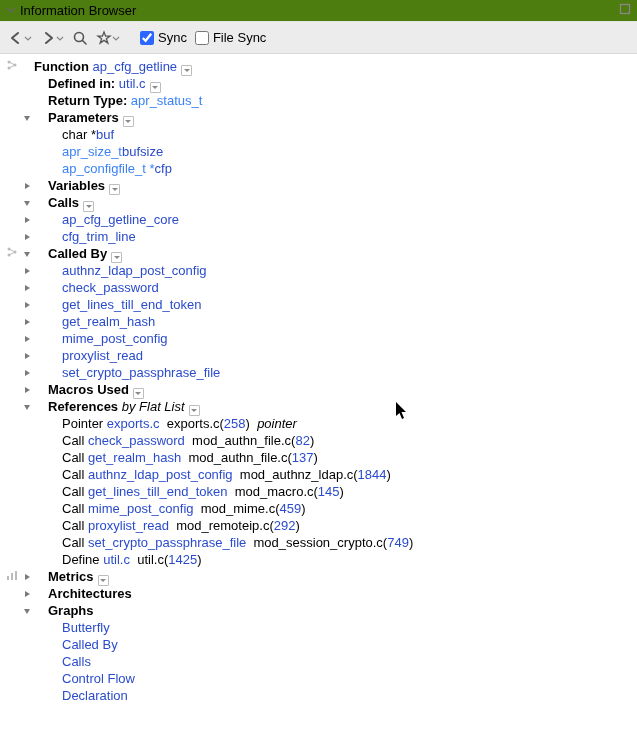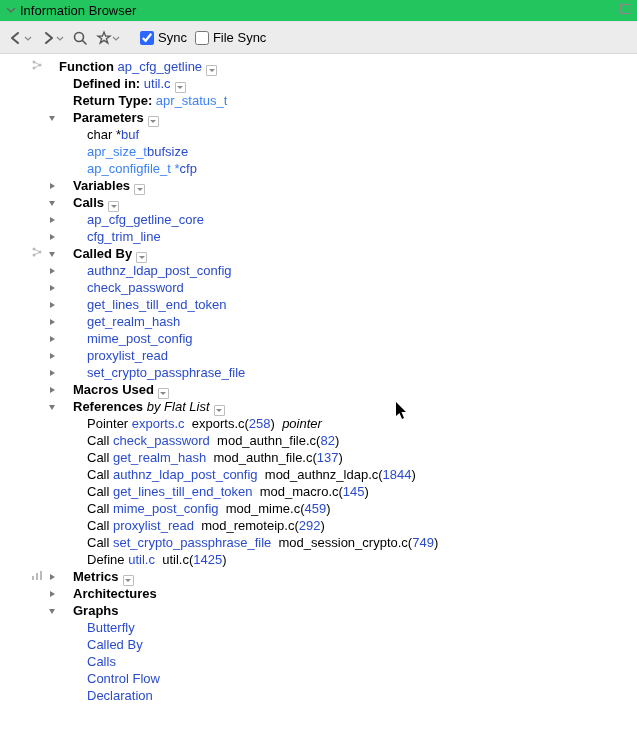--- a/index.html
+++ b/index.html
@@ -12,21 +12,21 @@
     width: 637px;
     height: 736px;
     overflow: hidden;
   }
   .titlebar {
     display: flex;
     align-items: center;
     height: 22px;
     padding: 0 6px;
     border-bottom: 1px solid #e4e4e4;
-    background: #22c55e;
+    background: #4d7c0f;
   }
   .titlebar .disclosure { margin-right: 4px; color:#555; }
   .titlebar .title { font-size: 13px; }
   .titlebar-spacer { flex: 1; }
   .titlebar .maximize { color:#666; }
   .toolbar {
     display: flex;
     align-items: center;
     gap: 8px;
     height: 32px;
@@ -55,21 +55,20 @@
     line-height: 17px;
     position: relative;
     height: calc(100% - 52px);
     overflow: auto;
   }
   .row {
     display: flex;
     align-items: baseline;
     white-space: nowrap;
     padding-left: 4px;
-    margin-left: 25px;
   }
   .gutter {
     width: 16px;
     display: inline-flex;
     justify-content: center;
     align-items: center;
     flex-shrink: 0;
     color: #b8b8b8;
     font-size: 10px;
   }

